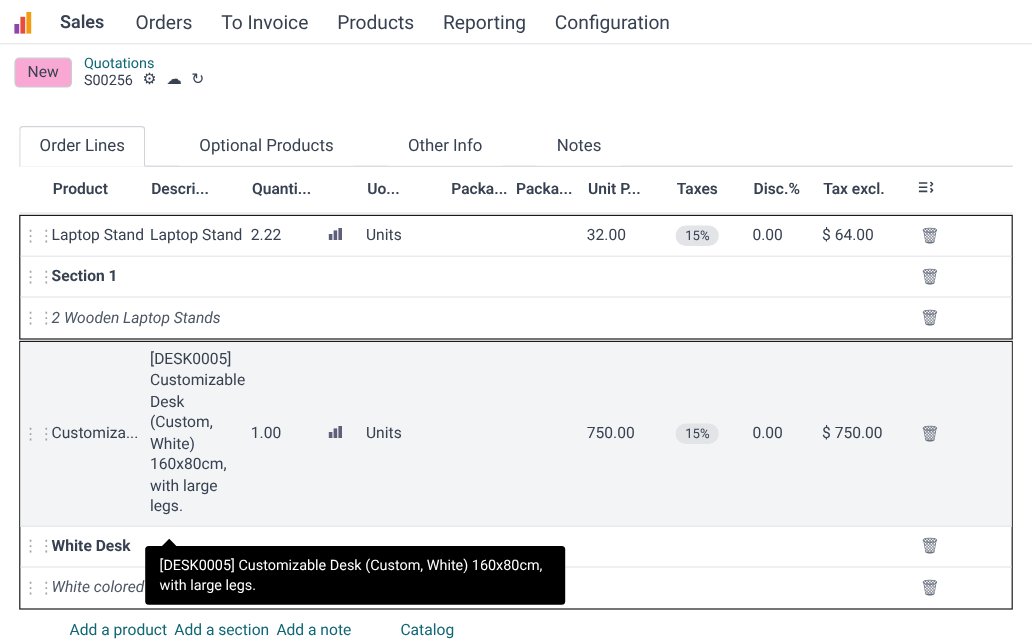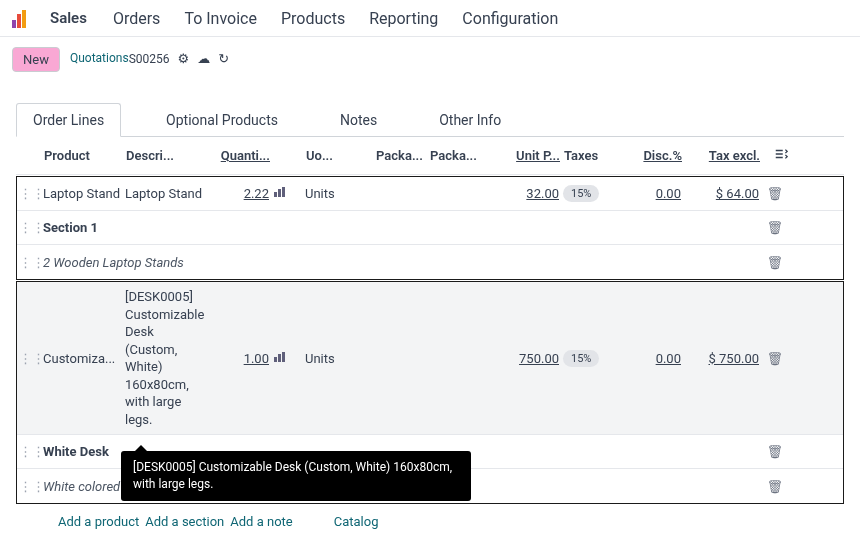--- a/index.html
+++ b/index.html
@@ -8,32 +8,32 @@
 .logo { width: 20px; height: 20px; display: flex; align-items: flex-end; gap: 1px; }
 .logo span { display: inline-block; width: 4px; }
 .logo span:nth-child(1){ height:8px; background:#8e44ad; }
 .logo span:nth-child(2){ height:14px; background:#e74c3c; }
 .logo span:nth-child(3){ height:18px; background:#f39c12; }
 .app-title { font-weight: 600; font-size: 15px; color: #374151; }
 .topnav a { color: #374151; text-decoration: none; font-size: 16px; }
 .topnav { display: flex; gap: 24px; margin-left: 8px; }
 .crumbrow { display: flex; align-items: center; gap: 10px; padding: 10px 12px; }
 .newbtn { border: 1px solid #c9ccd1; background: #f9a8d4; padding: 4px 10px; border-radius: 4px; font-size: 13px; color: #374151; cursor: pointer; }
-.crumbs { display: flex; flex-direction: row; line-height: 1.1; }
+.crumbs { display: flex; flex-direction: column; line-height: 1.1; }
 .crumbs .ctop { color: #0f6674; font-size: 12px; }
 .crumbs .cbot { color: #374151; font-size: 12px; display:flex; align-items:center; gap:8px; }
 .cbot .ic { color: #374151; cursor: pointer; font-size: 13px; }
 .pagebody { padding: 0 16px 16px 16px; }
 .tabs { display: flex; border-bottom: 1px solid #d0d4d9; margin-top: 20px; gap: 28px; }
 .tabs button { background: #fff; border: 1px solid transparent; border-bottom: none; padding: 8px 16px; font-size: 14px; color: #374151; cursor: pointer; }
 .tabs button.active { border-color: #d0d4d9; border-bottom: 1px solid #fff; position: relative; top: 1px; border-radius: 3px 3px 0 0; }
 .grid { width: 100%; }
 .hdr, .row { display: grid; grid-template-columns: 20px 78px 80px 60px 28px 66px 50px 56px 70px 60px 54px 74px 24px; align-items: center; gap: 4px; }
 .hdr { padding: 10px 4px; color: #374151; font-weight: 600; font-size: 13px; border-bottom: 1px solid #e5e7eb; }
-.hdr .rt, .row .rt { text-align: right; text-decoration: underline; }
+.hdr .rt, .row .rt { text-align: left; }
 .group { border: 1px solid #1a1a1a; margin-top: 1px; }
 .row { padding: 6px 2px; border-bottom: 1px solid #e5e7eb; font-size: 13px; min-height: 34px; }
 .row:last-child { border-bottom: none; }
 .row.highlight { background: #f3f4f5; }
 .row .bold { font-weight: 700; }
 .row .ital { font-style: italic; color: #4b5563; }
 .drag { color: #9ca3af; cursor: grab; text-align: center; }
 .tax { background: #e2e4e8; border-radius: 10px; padding: 2px 8px; font-size: 11px; display: inline-block; color:#374151; }
 .del { color: #6b7280; cursor: pointer; text-align: center; }
 .uomicon { color: #6b6b8d; }
@@ -74,22 +74,22 @@
       <span class="ic">☁</span>
       <span class="ic">↻</span>
     </div>
   </div>
 </div>
 
 <div class="pagebody">
   <div class="tabs">
     <button class="active">Order Lines</button>
     <button>Optional Products</button>
+    <button>Other Info</button>
     <button>Notes</button>
-    <button>Other Info</button>
   </div>
 
   <div class="grid">
     <div class="hdr">
       <div></div>
       <div>Product</div>
       <div class="ellip">Descri...</div>
       <div class="rt ellip">Quanti...</div>
       <div></div>
       <div class="ellip">Uo...</div>

